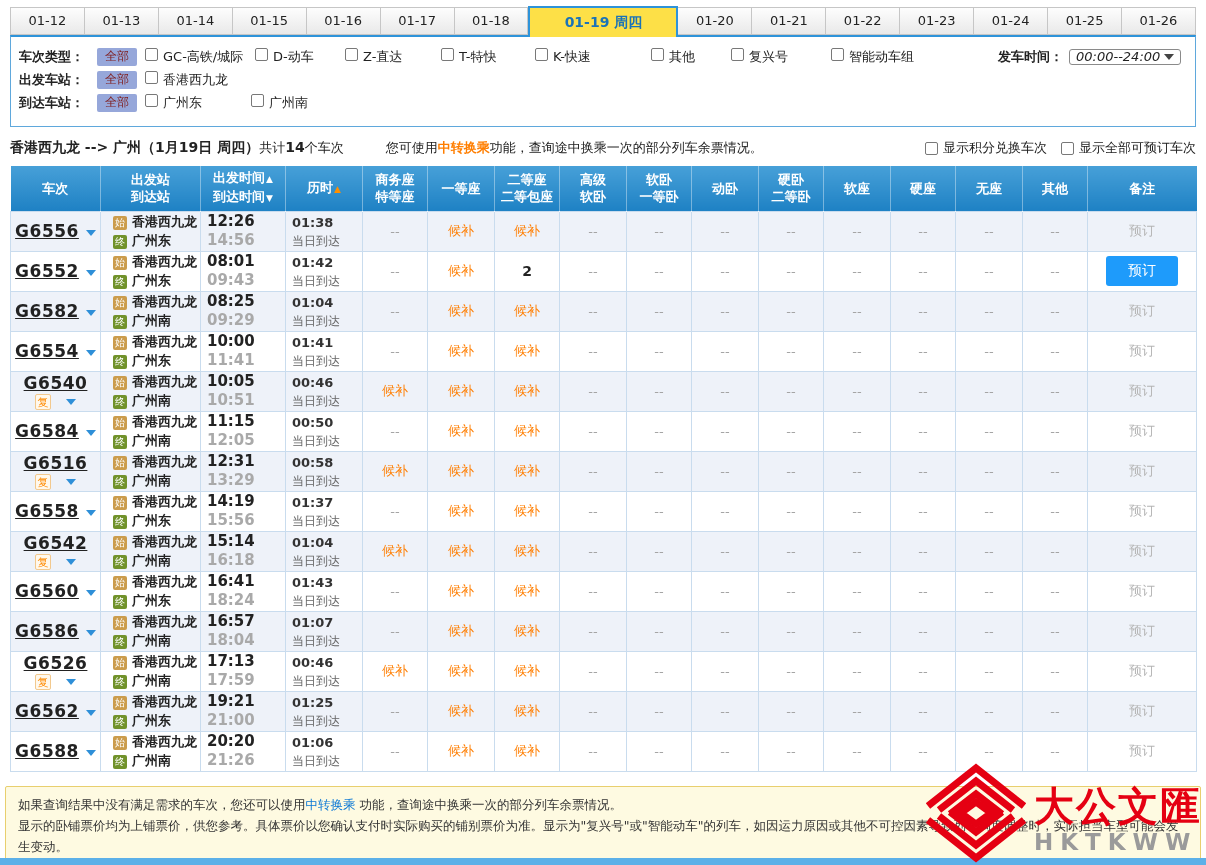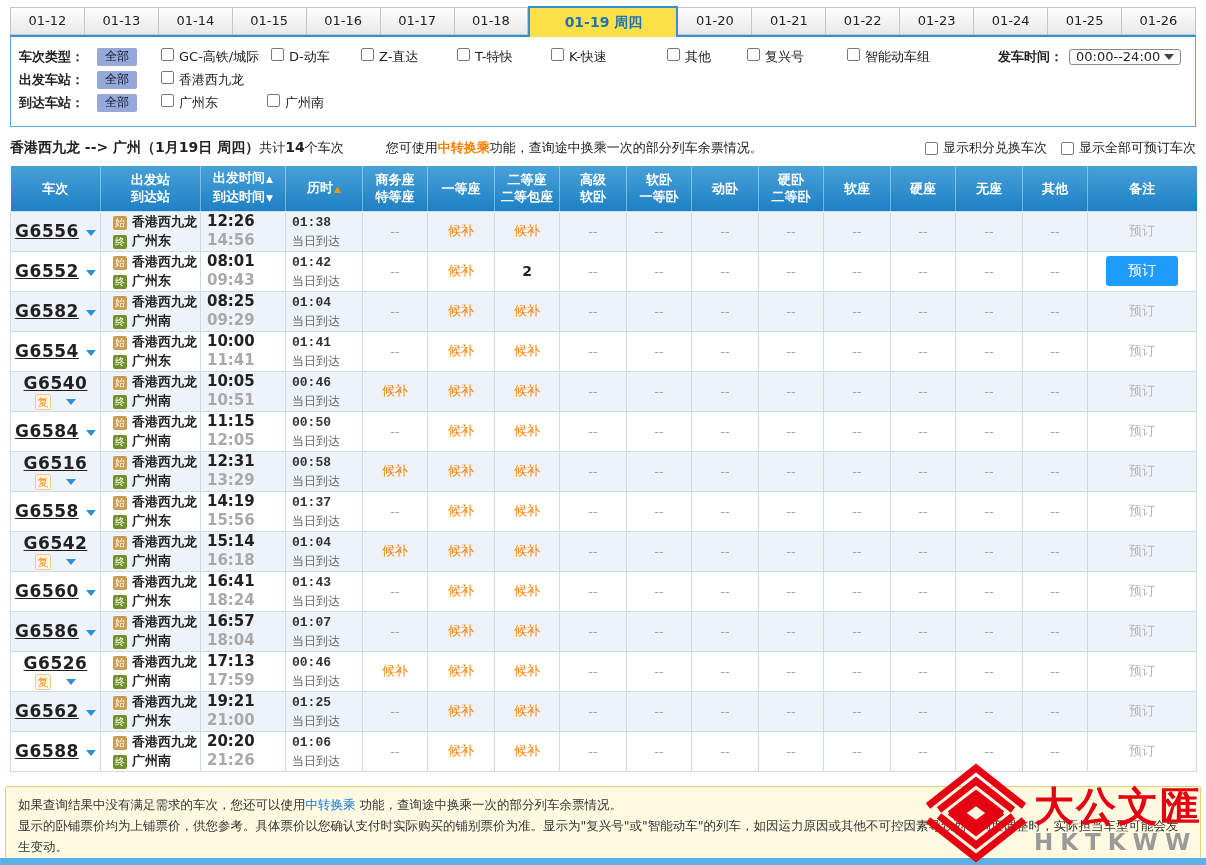--- a/index.html
+++ b/index.html
@@ -15,29 +15,29 @@
   .tab { flex:1; height:28px; line-height:26px; text-align:center; font-size:13px; color:#222;
          background:linear-gradient(#fdfdfd,#e9e9e9); border:1px solid #c6c6c6; border-left:none; cursor:pointer; }
   .tab:first-child { border-left:1px solid #c6c6c6; }
   .tab.sel { flex:0 0 150px; height:31px; line-height:29px; background:#fde047; border:2px solid #2e93d9; border-bottom:none;
              font-weight:bold; color:#1a73b8; font-size:14px; margin-bottom:-2px; position:relative; z-index:3; }
 
   
   .filter-panel { margin:0 10px; border:1px solid #5fa8dc; border-top:2px solid #2e93d9; padding:8px 0 12px 8px; background:#fff; }
   .frow { display:flex; align-items:center; height:23px; }
   .flabel { font-weight:bold; width:78px; flex:none; }
-  .allbtn { background:#96a7da; color:#0f172a; border:none; border-radius:2px; font-size:12px; height:18px; padding:0 8px;
-            margin-right:24px; cursor:pointer; flex:none; font-family:inherit; }
+  .allbtn { background:#96a7da; color:#7f1d1d; border:none; border-radius:2px; font-size:12px; height:18px; padding:0 8px;
+            margin-right:8px; cursor:pointer; flex:none; font-family:inherit; }
   .opts { display:flex; align-items:center; }
   .opt { display:inline-flex; align-items:flex-start; cursor:pointer; flex:none; }
   .cb { width:13px; height:13px; border:1px solid #787878; border-radius:2px; background:#fff; margin-right:5px; flex:none; }
   .depart-time { margin-left:auto; margin-right:14px; display:flex; align-items:center; }
   .dt-label { font-weight:bold; margin-right:6px; }
   .dt-select { width:112px; height:16px; border:1px solid #8a8a8a; border-radius:3px; display:flex; align-items:center;
-               justify-content:space-between; padding:0 6px; cursor:pointer; background:#fff; }
+               justify-content:space-between; padding:0 6px; cursor:pointer; background:#fff;font-style:italic; }
   .dt-caret { width:0; height:0; border-left:5px solid transparent; border-right:5px solid transparent; border-top:6px solid #444; }
 
   
   .summary { display:flex; align-items:center; margin:12px 10px 9px; }
   .route { font-weight:bold; font-size:14px; }
   .cnt { font-size:13px; }
   .cnt b { font-size:14px; }
   .tip { margin-left:42px; }
   .tip-link { color:#ff7e00; font-weight:bold; cursor:pointer; }
   .toggles { margin-left:auto; display:flex; align-items:center; gap:14px; }
@@ -67,21 +67,21 @@
   .badge { display:inline-block; width:14px; height:14px; line-height:14px; text-align:center; color:#fff; font-size:10px;
            border-radius:2px; margin-right:5px; font-weight:normal; }
   .badge.start { background:#cb9c4c; }
   .badge.end { background:#71922a; }
 
   .tmcell { text-align:left !important; padding-left:6px !important; }
   .dep { font-size:15px; font-weight:bold; color:#222; line-height:19px; }
   .arr { font-size:15px; font-weight:bold; color:#a9a9a9; line-height:19px; }
 
   .ducell { text-align:left !important; padding-left:6px !important; }
-  .dur { font-size:13px; font-weight:bold; color:#333; line-height:19px;font-family:Liberation Mono, monospace; }
+  .dur { font-size:13px; font-weight:bold; color:#333; line-height:19px; }
   .day { font-size:12px; color:#666; line-height:18px; }
 
   .dash { color:#a5a5a5; }
   .houbu { color:#ff7e00; }
   .num { color:#222; font-weight:bold; font-size:14px; }
 
   .resv-gray { color:#b5b5b5; }
   .resv-btn { width:72px; height:30px; background:#1e9bfb; color:#fff; border:none; border-radius:3px; font-size:14px;
               cursor:pointer; font-family:inherit; }
 

